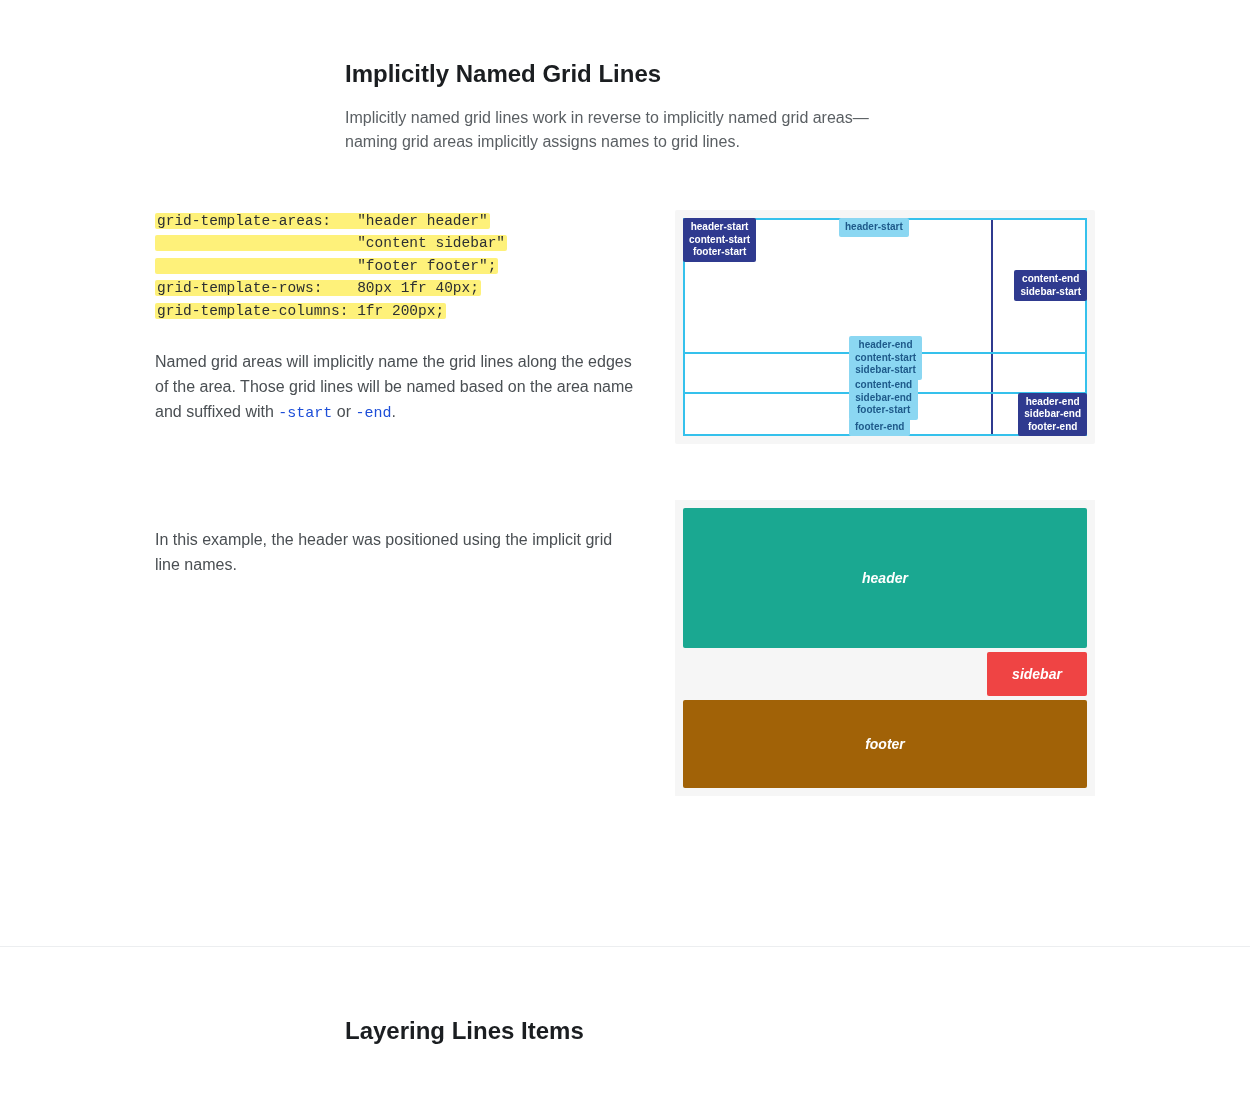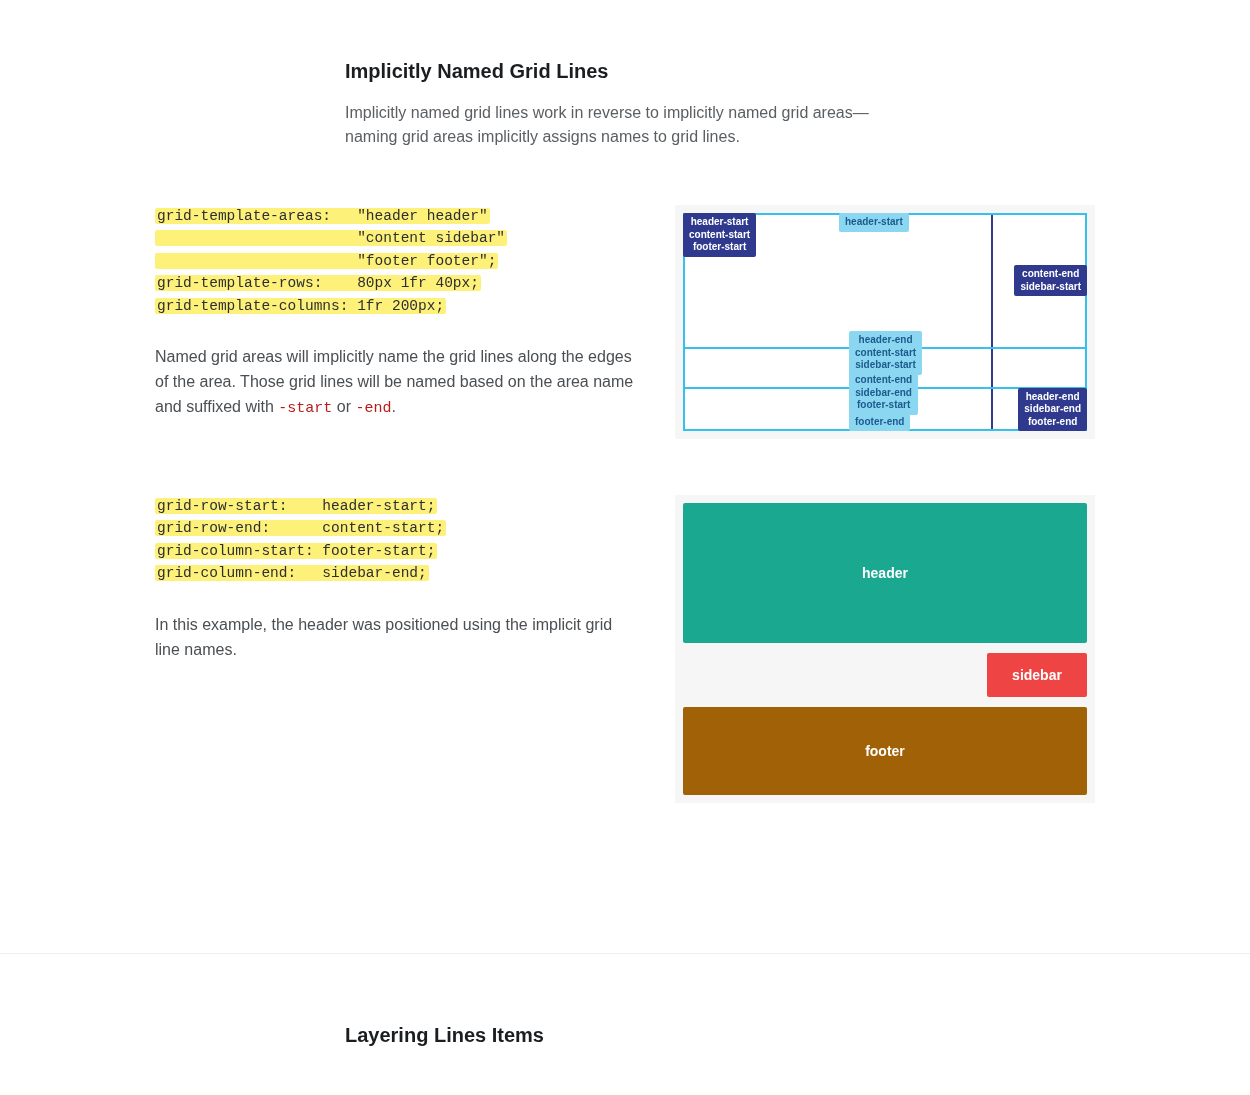--- a/index.html
+++ b/index.html
@@ -13,21 +13,21 @@
     max-width: 940px;
     margin: 0 auto;
     padding: 0 0 60px 0;
   }
   .narrow {
     max-width: 560px;
     margin-left: 190px;
     margin-right: auto;
   }
   h2.section-title {
-    font-size: 20px;
+    font-size: 24px;
     font-weight: 700;
     color: #1b1e21;
     margin-top: 60px;
     margin-bottom: 18px;
   }
   p.lead {
     font-size: 16px;
     line-height: 1.5;
     color: #5a5f63;
     margin-bottom: 23px;
@@ -55,21 +55,21 @@
     border-radius: 2px;
   }
   p.explain {
     font-size: 16px;
     line-height: 1.55;
     color: #4a4f53;
     margin-top: 28px;
   }
   code.inline {
     font-family: "SFMono-Regular", Consolas, "Liberation Mono", Menlo, monospace;
-    color: #b91c1c;
+    color: #1d4ed8;
     font-size: 15px;
   }
 
   
   .diag-card {
     background: #f6f6f6;
     padding: 8px;
     border-radius: 2px;
   }
   .diag1 {
@@ -95,23 +95,24 @@
     border-radius: 2px;
   }
   .diag1 .lbl.dark { background: #2f3a8f; color: #fff; }
   .diag1 .lbl.light { background: #8bd7f2; color: #1e5a8a; }
 
   
   .diag2 {
     display: grid;
     grid-template-columns: 1fr 100px;
     grid-template-rows: 140px 44px 88px;
-    gap: 10px;
+    gap: 4px;
     background: #f6f6f6;
     padding: 8px;
+    font-style: italic;
   }
   .diag2 .cell {
     display: flex;
     align-items: center;
     justify-content: center;
     color: #fff;
     font-size: 14px;
     font-weight: 600;
     border-radius: 2px;
   }
@@ -178,24 +179,20 @@
 sidebar-end
 footer-end</div>
           <div class="lbl light" style="bottom:-2px; left:164px;">footer-end</div>
         </div>
       </div>
     </div>
   </div>
 
   <div class="two-col">
     <div class="col-left">
-      <pre class="code"><span class="hl">grid-row-start:    header-start;</span>
-<span class="hl">grid-row-end:      content-start;</span>
-<span class="hl">grid-column-start: footer-start;</span>
-<span class="hl">grid-column-end:   sidebar-end;</span></pre>
 
       <p class="explain">In this example, the header was positioned using the implicit grid line names.</p>
     </div>
 
     <div class="col-right">
       <div class="diag2">
         <div class="cell header">header</div>
         <div class="cell sidebar">sidebar</div>
         <div class="cell footer">footer</div>
       </div>

